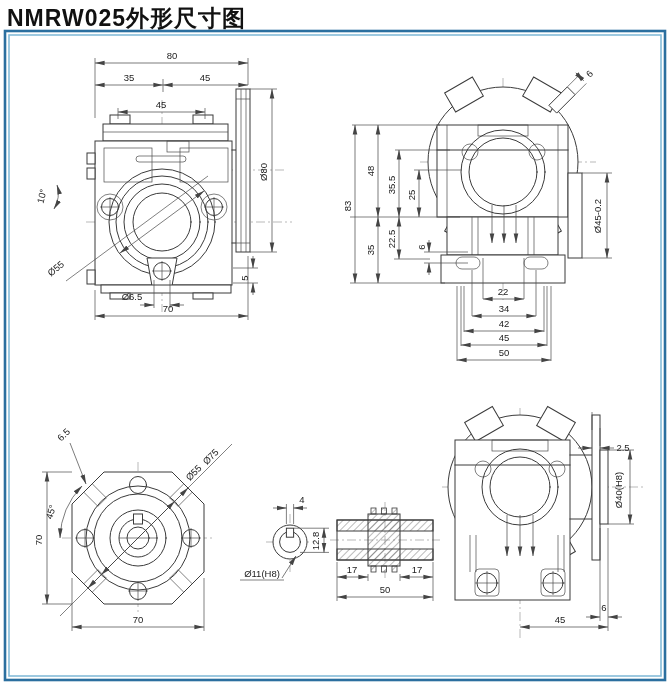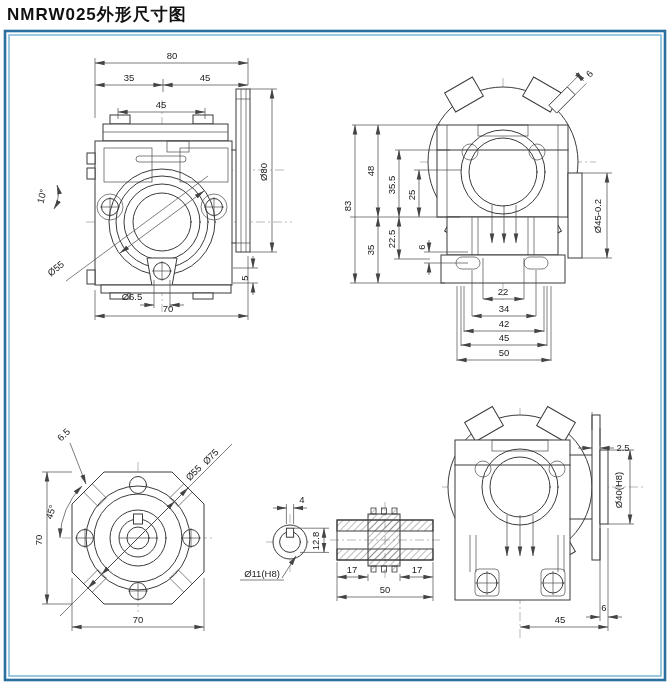--- a/index.html
+++ b/index.html
@@ -1,18 +1,18 @@
 <!DOCTYPE html>
 <html><head>
 <meta charset="utf-8">
 <style>
   html,body{margin:0;padding:0;background:#ffffff;}
   .page{position:relative;width:670px;height:686px;background:#ffffff;overflow:hidden;
         font-family:"Liberation Sans",sans-serif;}
-  .title{position:absolute;left:7px;top:3px;font-size:17px;font-weight:bold;color:#111;
+  .title{position:absolute;left:7px;top:3px;font-size:23px;font-weight:bold;color:#111;
          letter-spacing:1px;font-family:"Liberation Sans",sans-serif;}
   svg{position:absolute;left:0;top:0;}
   .ln{fill:none;stroke:#3b3b3b;stroke-width:1;stroke-linecap:square;}
   .lnf{fill:#ffffff;stroke:#3b3b3b;stroke-width:1;}
   .tn{fill:none;stroke:#4a4a4a;stroke-width:.7;}
   .dim{fill:none;stroke:#444;stroke-width:.7;}
   .cl{fill:none;stroke:#8a8a8a;stroke-width:.6;stroke-dasharray:9 3 2 3;}
   text{font-family:"Liberation Sans","DejaVu Sans",sans-serif;font-size:9.5px;fill:#222;
        text-anchor:middle;}
 </style>

